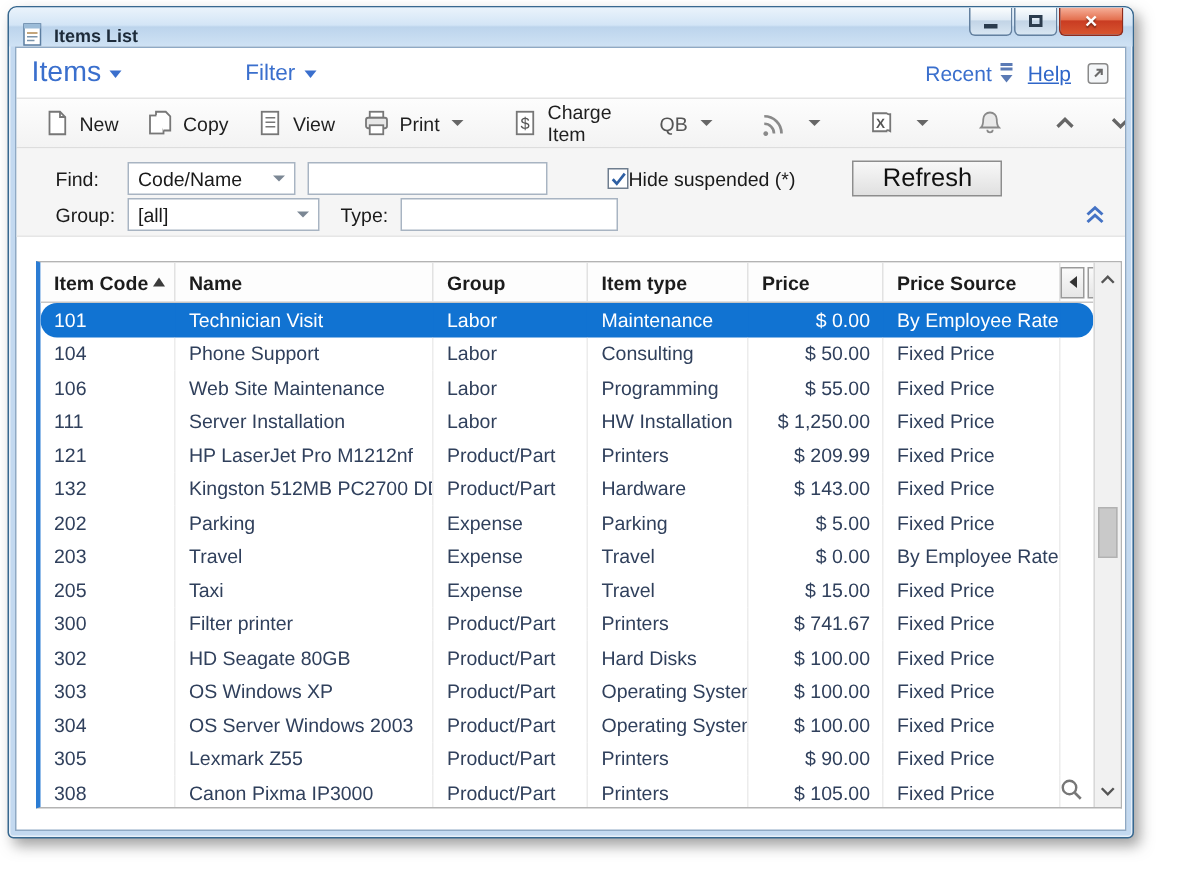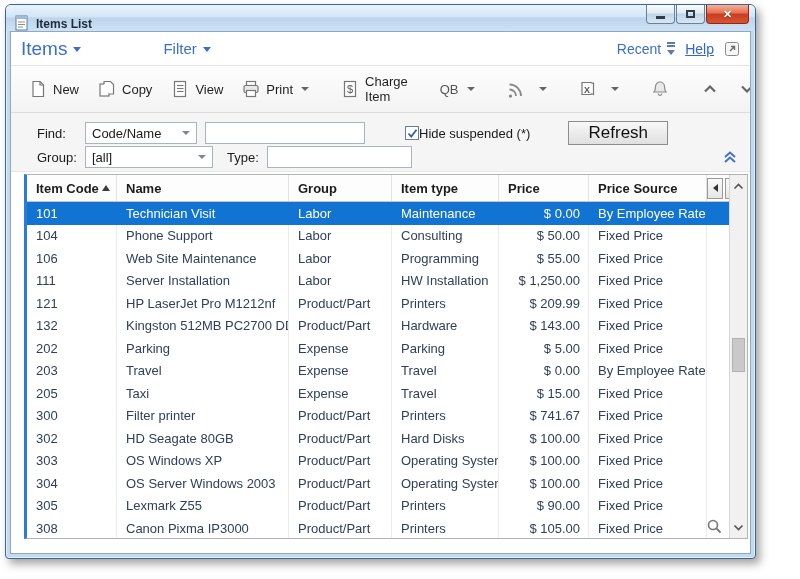--- a/index.html
+++ b/index.html
@@ -38,21 +38,21 @@
   .caret { width:0; height:0; border-left:4px solid transparent; border-right:4px solid transparent;
            border-top:5px solid #3a6fcd; margin-top:2px; }
   .menubar-right { margin-left:auto; display:flex; align-items:center; gap:10px; }
   .recent-label { font-size:14px; }
   .recent-icon { display:flex; flex-direction:column; align-items:center; gap:1px; }
   .recent-icon i { display:block; width:8px; height:2px; background:#5a7ab5; }
   .help-link { font-size:14px; color:#2f66c9; text-decoration:underline; cursor:pointer; }
   .popout-icon { width:16px; height:16px; cursor:pointer; }
 
   
-  .toolbar { height:48px; background:linear-gradient(#fdfdfd,#f3f3f3);
+  .toolbar { height:34px; background:linear-gradient(#fdfdfd,#f3f3f3);
              border-top:1px solid #e3e3e3; border-bottom:1px solid #dddddd;
              display:flex; align-items:center; padding:0 12px; gap:7px; }
   .tool-btn { display:flex; align-items:center; gap:6px; padding:4px 6px; border-radius:3px;
               font-size:13px; color:#1f1f1f; cursor:pointer; }
   .tool-sep { width:1px; height:22px; background:#d5d5d5; margin:0 3px; }
   .tcaret { width:0; height:0; border-left:4px solid transparent; border-right:4px solid transparent;
             border-top:4px solid #666; margin-left:2px; }
   .icon16 { width:18px; height:18px; flex:0 0 auto; }
 
   
@@ -107,21 +107,21 @@
   .th.col-price { justify-content:flex-start; padding-left:9px; }
   .sort-tri { width:0; height:0; border-left:4px solid transparent; border-right:4px solid transparent;
               border-bottom:6px solid #3c3c3c; margin-left:3px; }
   .colscroll-btns { margin-left:auto; display:flex; gap:2px; padding-right:3px; }
   .cs-btn { width:16px; height:21px; border:1px solid #9a9a9a; background:linear-gradient(#fafafa,#e6e6e6);
             display:flex; align-items:center; justify-content:center; cursor:pointer; }
   .tri-l { width:0; height:0; border-top:4px solid transparent; border-bottom:4px solid transparent;
            border-right:5px solid #333; }
 
   .tbody { flex:1 1 auto; position:relative; font-size:13px; color:#30405c; }
-  .trow { display:flex; height:22.5px; align-items:center; cursor:pointer; }
+  .trow { display:flex; height:22.5px; align-items:center; cursor:pointer;border-radius:11px; }
   .td { border-right:1px solid #ececec; height:100%; display:flex; align-items:center; }
   .td.col-price { justify-content:flex-end; }
   .trow.selected { background:#1173d2; color:#ffffff; }
   .trow.selected .td { border-right-color:#1173d2; }
   .zoom-icon { position:absolute; right:6px; bottom:5px; width:17px; height:17px; }
 </style>
 </head>
 <body>
 
 <div class="window">

